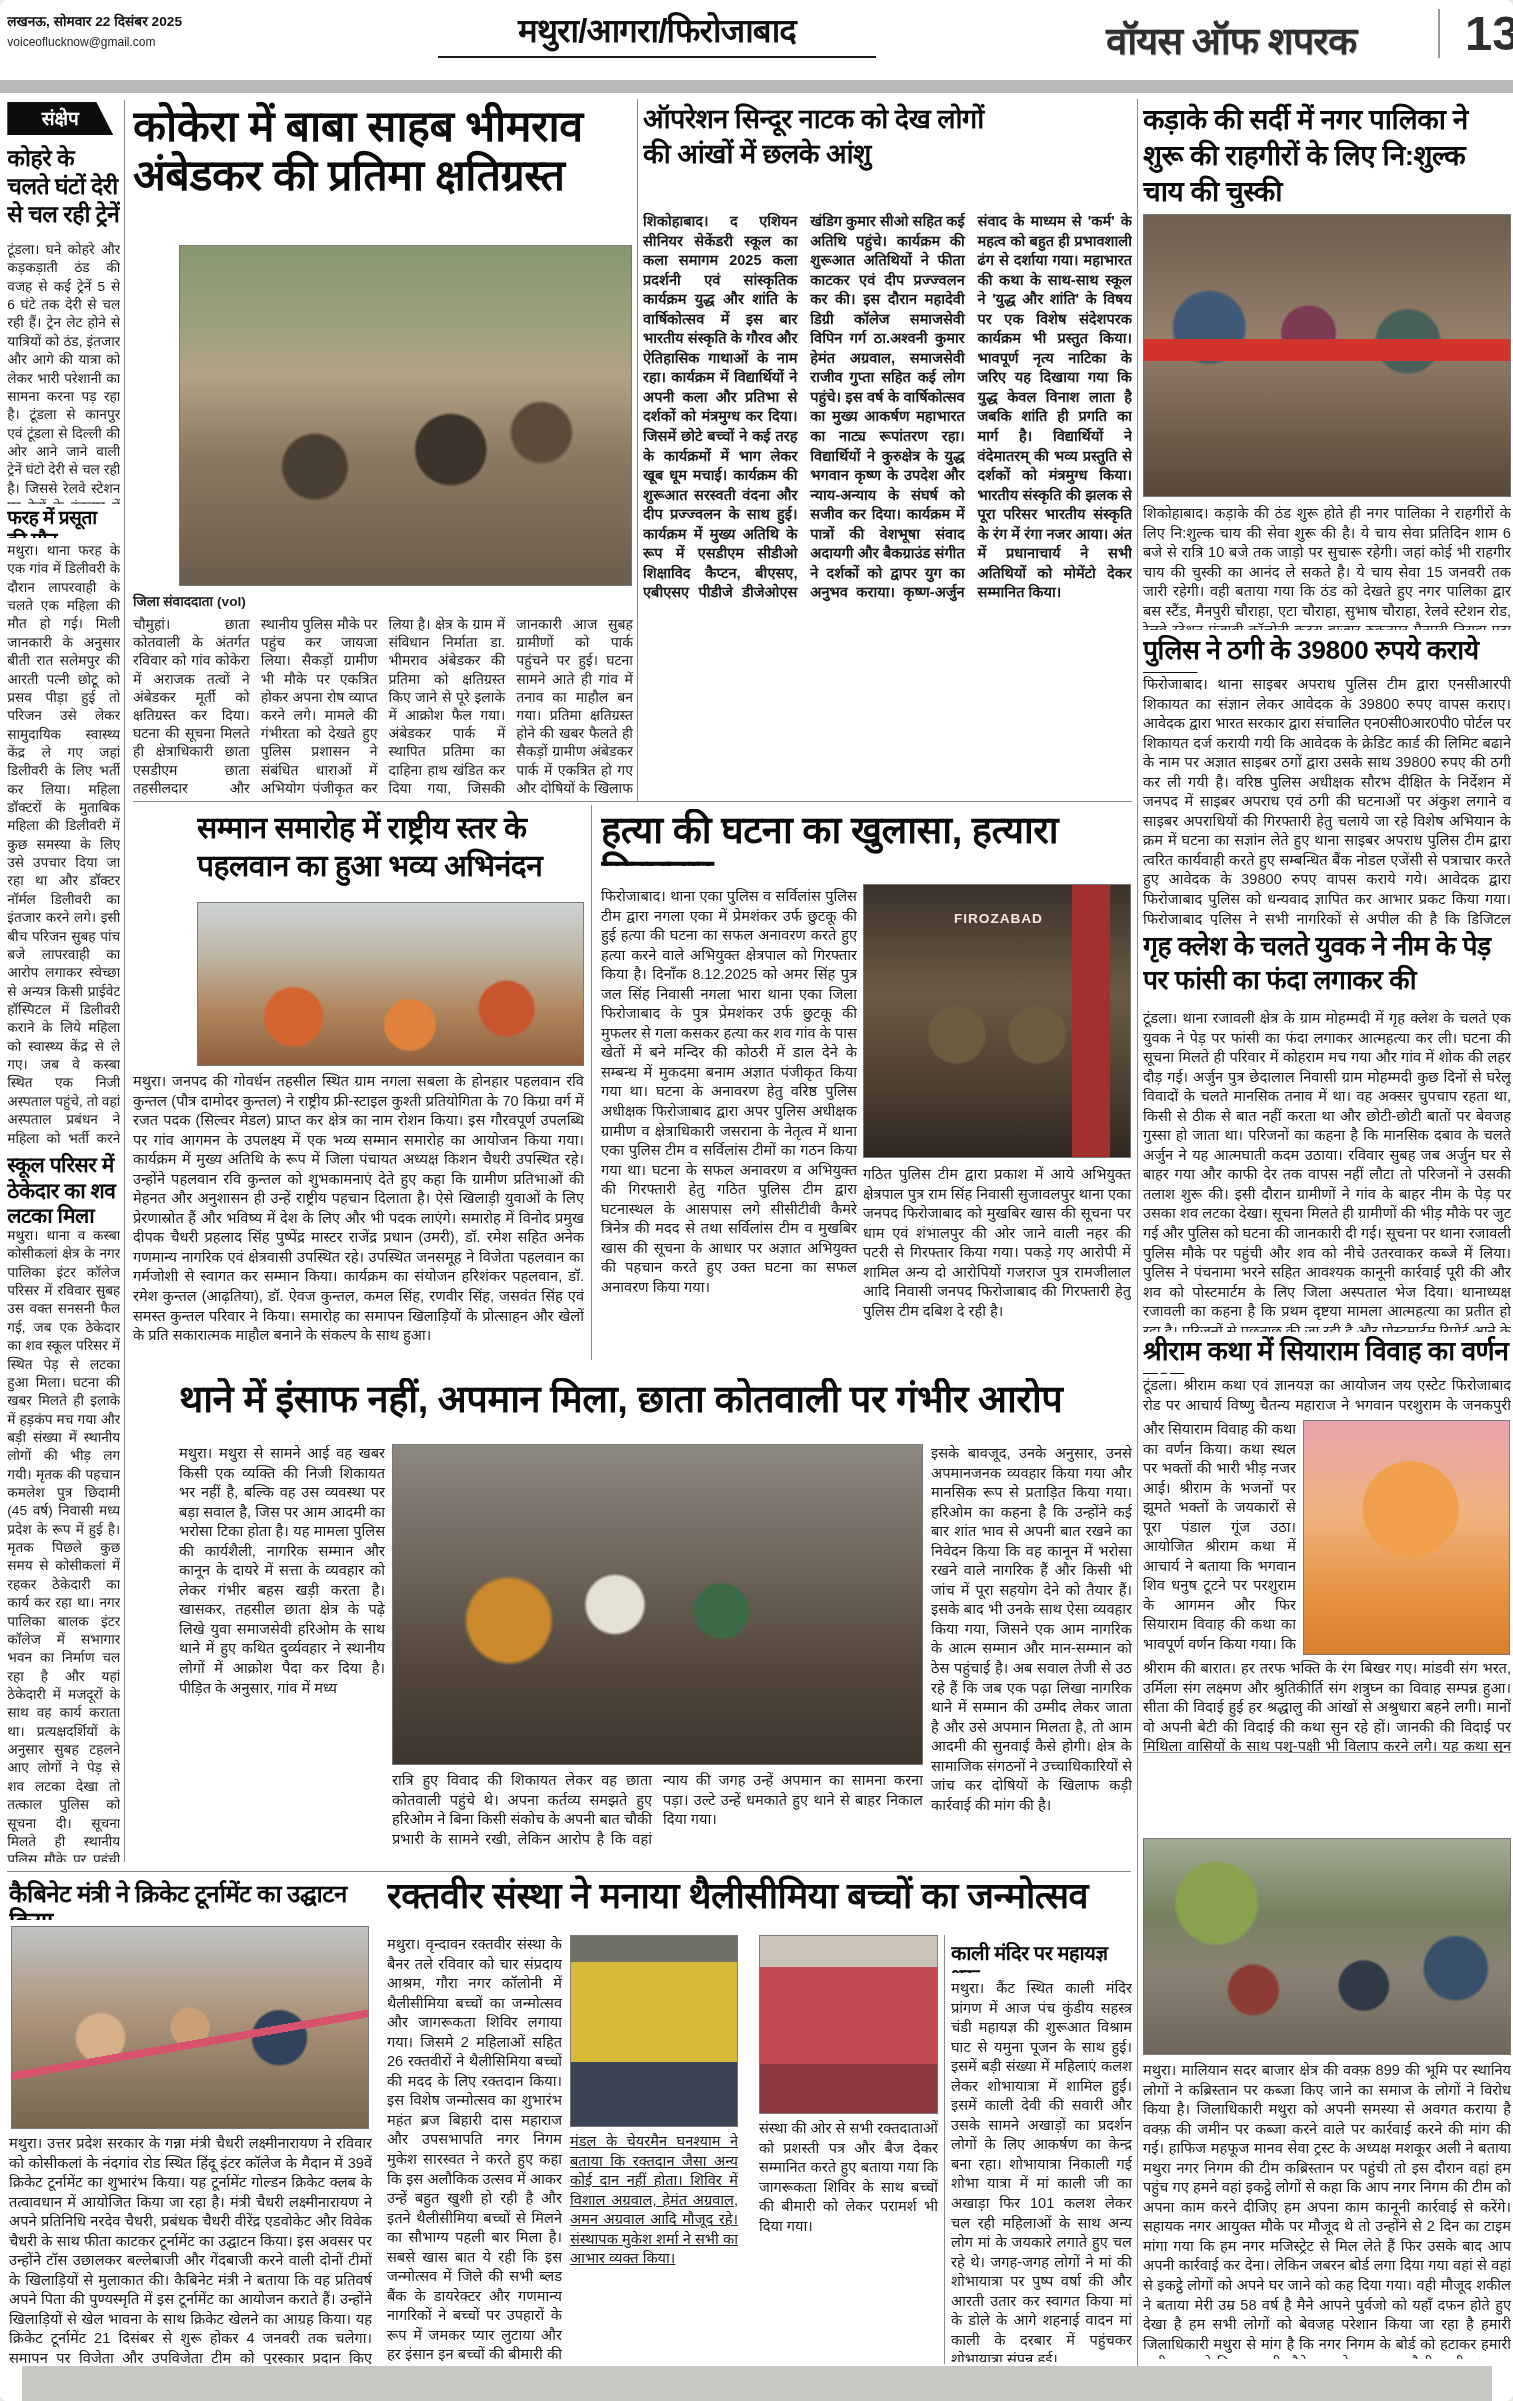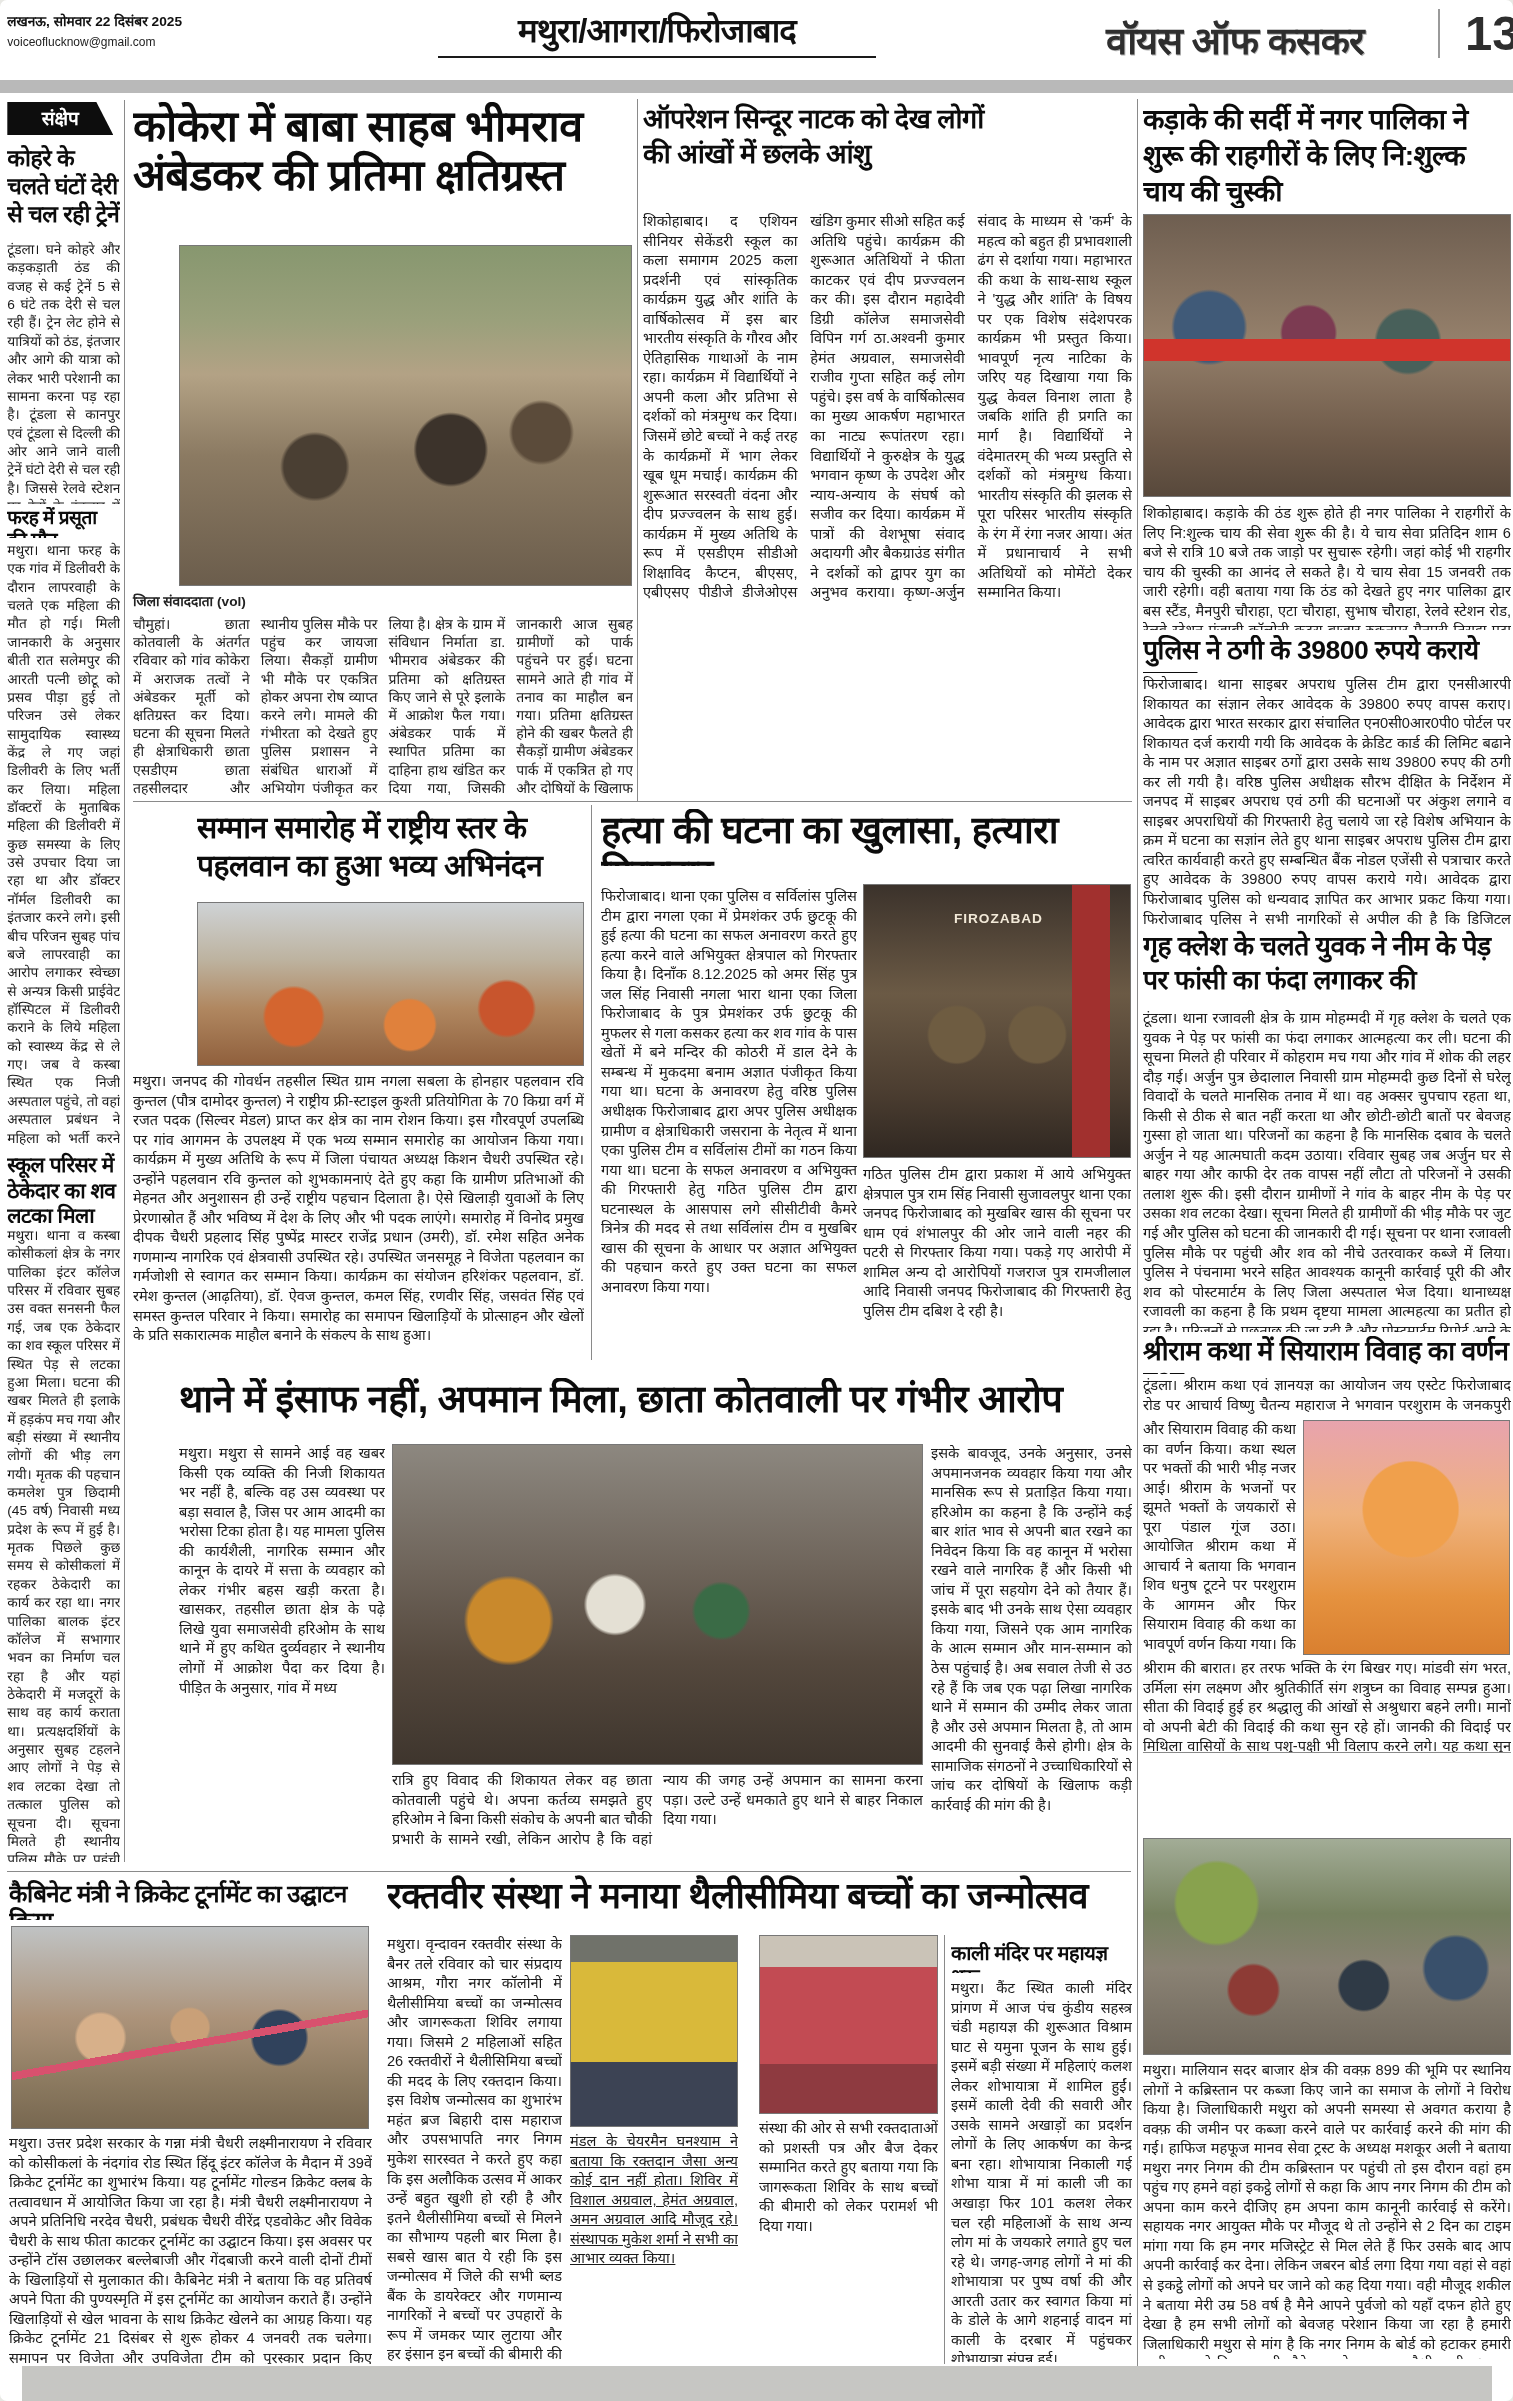--- a/index.html
+++ b/index.html
@@ -4,21 +4,21 @@
 <style>
   html,body{margin:0;padding:0;background:#e8e8e4;}
   #page{position:relative;width:1513px;height:2401px;background:#ffffff;color:#111;
         font-family:"Liberation Sans","DejaVu Sans",sans-serif;overflow:hidden;border-radius:7px;}
   .abs{position:absolute;}
   h1,h2,h3{margin:0;padding:0;font-weight:bold;color:#0c0c0c;}
   .headline{line-height:1.14;letter-spacing:-0.5px;overflow:hidden;}
   .body-text{font-size:14.6px;line-height:1.34;text-align:justify;overflow:hidden;color:#1a1a1a;}
   .body-sm{font-size:14px;line-height:1.3;}
   .cols-2{column-count:2;column-gap:11px;}
-  .cols-3{column-count:3;column-gap:12.8px;}
+  .cols-3{column-count:3;column-gap:12.8px;font-weight:bold;}
   .cols-4{column-count:4;column-gap:11px;}
   .photo{background-color:#888;overflow:hidden;position:absolute;box-shadow:0 0 0 0.9px #777 inset;}
   .vrule{position:absolute;width:0.9px;background:#8a8a8a;}
   .hrule{position:absolute;height:0.9px;background:#8a8a8a;}
   .caption{font-size:13.7px;font-weight:bold;color:#222;}
   
   .dateline{font-size:13.7px;font-weight:bold;}
   .email{font-size:12px;color:#222;}
   .section-title{font-size:33px;font-weight:800;border-bottom:2.7px solid #1a1a1a;padding-bottom:3.7px;text-align:center;letter-spacing:-0.9px;}
   .masthead{font-size:38px;font-weight:800;color:#2e2e2e;letter-spacing:-0.9px;text-shadow:0.9px 0.9px 0 #b5b5b5;}
@@ -41,21 +41,21 @@
   .ph-label{position:absolute;left:34%;top:10%;color:#f2e9d8;font-size:13.7px;font-weight:bold;letter-spacing:0.9px;}
 </style>
 </head>
 <body>
 
 <div id="page">
 
   <div class="abs dateline" style="left:7.3px;top:11px;width:274px;">लखनऊ, सोमवार 22 दिसंबर 2025</div>
   <div class="abs email" style="left:7.3px;top:35px;width:274px;">voiceoflucknow@gmail.com</div>
   <div class="abs section-title" style="left:438px;top:7.3px;width:438px;">मथुरा/आगरा/फिरोजाबाद</div>
-  <div class="abs masthead" style="left:1106px;top:12.8px;width:301px;">वॉयस ऑफ कसकर</div>
+  <div class="abs masthead" style="left:1106px;top:12.8px;width:301px;">वॉयस ऑफ शपरक</div>
   <div class="abs pagenum" style="left:1438px;top:9px;">13</div>
   <div class="header-band"></div>
 
   <div class="abs sanksep" style="left:7.3px;top:102px;width:106px;height:33px;">संक्षेप</div>
   <h2 class="abs headline" style="left:7.3px;top:144px;width:113px;font-size:23px;line-height:1.22;height:91px;">कोहरे के चलते घंटों देरी से चल रही ट्रेनें</h2>
   <div class="abs body-text" style="left:7.3px;top:241px;width:113px;height:263px;font-size:13.7px;">टूंडला। घने कोहरे और कड़कड़ाती ठंड की वजह से कई ट्रेनें 5 से 6 घंटे तक देरी से चल रही हैं। ट्रेन लेट होने से यात्रियों को ठंड, इंतजार और आगे की यात्रा को लेकर भारी परेशानी का सामना करना पड़ रहा है। टूंडला से कानपुर एवं टूंडला से दिल्ली की ओर आने जाने वाली ट्रेनें घंटो देरी से चल रही है। जिससे रेलवे स्टेशन पर ट्रेनों के इंतजार में रेलयात्री ठिठुरने पर विवश है। रेल प्रशासन ने अभी तक ठंड से बचने के इंतजाम नहीं लगवाए है। जिससे बाहर आने जाने वाले रेलयात्रियों को काफी परशानियों का सामना करना पड़ रहा है। लेटलतीफ होने वाली ट्रेनों में मगध एक्स., पूर्वा एक्स., टाटामूरी एक्स., गौमती एक्स., नई दिल्ली सुपरफास्ट एक्सप्रेस आदि विभिन्न ट्रेनें घंटो देरी से चल रही हैं।</div>
   <h2 class="abs headline" style="left:7.3px;top:507px;width:113px;font-size:19px;height:31px;">फरह में प्रसूता की मौत</h2>
   <div class="abs body-text" style="left:7.3px;top:542px;width:113px;height:604px;font-size:13.7px;">मथुरा। थाना फरह के एक गांव में डिलीवरी के दौरान लापरवाही के चलते एक महिला की मौत हो गई। मिली जानकारी के अनुसार बीती रात सलेमपुर की आरती पत्नी छोटू को प्रसव पीड़ा हुई तो परिजन उसे लेकर सामुदायिक स्वास्थ्य केंद्र ले गए जहां डिलीवरी के लिए भर्ती कर लिया। महिला डॉक्टरों के मुताबिक महिला की डिलीवरी में कुछ समस्या के लिए उसे उपचार दिया जा रहा था और डॉक्टर नॉर्मल डिलीवरी का इंतजार करने लगे। इसी बीच परिजन सुबह पांच बजे लापरवाही का आरोप लगाकर स्वेच्छा से अन्यत्र किसी प्राईवेट हॉस्पिटल में डिलीवरी कराने के लिये महिला को स्वास्थ्य केंद्र से ले गए। जब वे कस्बा स्थित एक निजी अस्पताल पहुंचे, तो वहां अस्पताल प्रबंधन ने महिला को भर्ती करने से इनकार कर दिया। परेशान परिजन उसे आगरा ले जाने लगे, तभी रास्ते में महिला ने दम तोड़ दिया। इस संबंध में पंडित दीनदयाल सामुदायिक स्वास्थ्य केंद्र फरह के अधीक्षक डॉ. रामबीर सिंह ने बताया कि इलाज के लिये महिला स्वास्थ्य केंद्र पर आई थी। उसे भर्ती कर इलाज देना शुरू कर दिया था। लेकिन परिजन स्वेच्छा से उसे यहां से निजी अस्पताल के लिए निकाल ले गए, जहां रास्ते में उसकी मौत हो गयी।</div>
   <h2 class="abs headline" style="left:7.3px;top:1152px;width:113px;font-size:21px;line-height:1.22;height:71px;">स्कूल परिसर में ठेकेदार का शव लटका मिला</h2>
   <div class="abs body-text" style="left:7.3px;top:1227px;width:113px;height:635px;font-size:13.7px;">मथुरा। थाना व कस्बा कोसीकलां क्षेत्र के नगर पालिका इंटर कॉलेज परिसर में रविवार सुबह उस वक्त सनसनी फैल गई, जब एक ठेकेदार का शव स्कूल परिसर में स्थित पेड़ से लटका हुआ मिला। घटना की खबर मिलते ही इलाके में हड़कंप मच गया और बड़ी संख्या में स्थानीय लोगों की भीड़ लग गयी। मृतक की पहचान कमलेश पुत्र छिदामी (45 वर्ष) निवासी मध्य प्रदेश के रूप में हुई है। मृतक पिछले कुछ समय से कोसीकलां में रहकर ठेकेदारी का कार्य कर रहा था। नगर पालिका बालक इंटर कॉलेज में सभागार भवन का निर्माण चल रहा है और यहां ठेकेदारी में मजदूरों के साथ वह कार्य कराता था। प्रत्यक्षदर्शियों के अनुसार सुबह टहलने आए लोगों ने पेड़ से शव लटका देखा तो तत्काल पुलिस को सूचना दी। सूचना मिलते ही स्थानीय पुलिस मौके पर पहुंची और शव को कब्जे में लेकर आवश्यक कानूनी कार्रवाई शुरू की। पुलिस ने शव को पोस्टमार्टम के लिए भेज दिया है। आत्महत्या के कारणों का अभी खुलासा नहीं हो सका है। पुलिस परिजनों से पूछताछ कर मामले की जांच कर रही है।</div>

